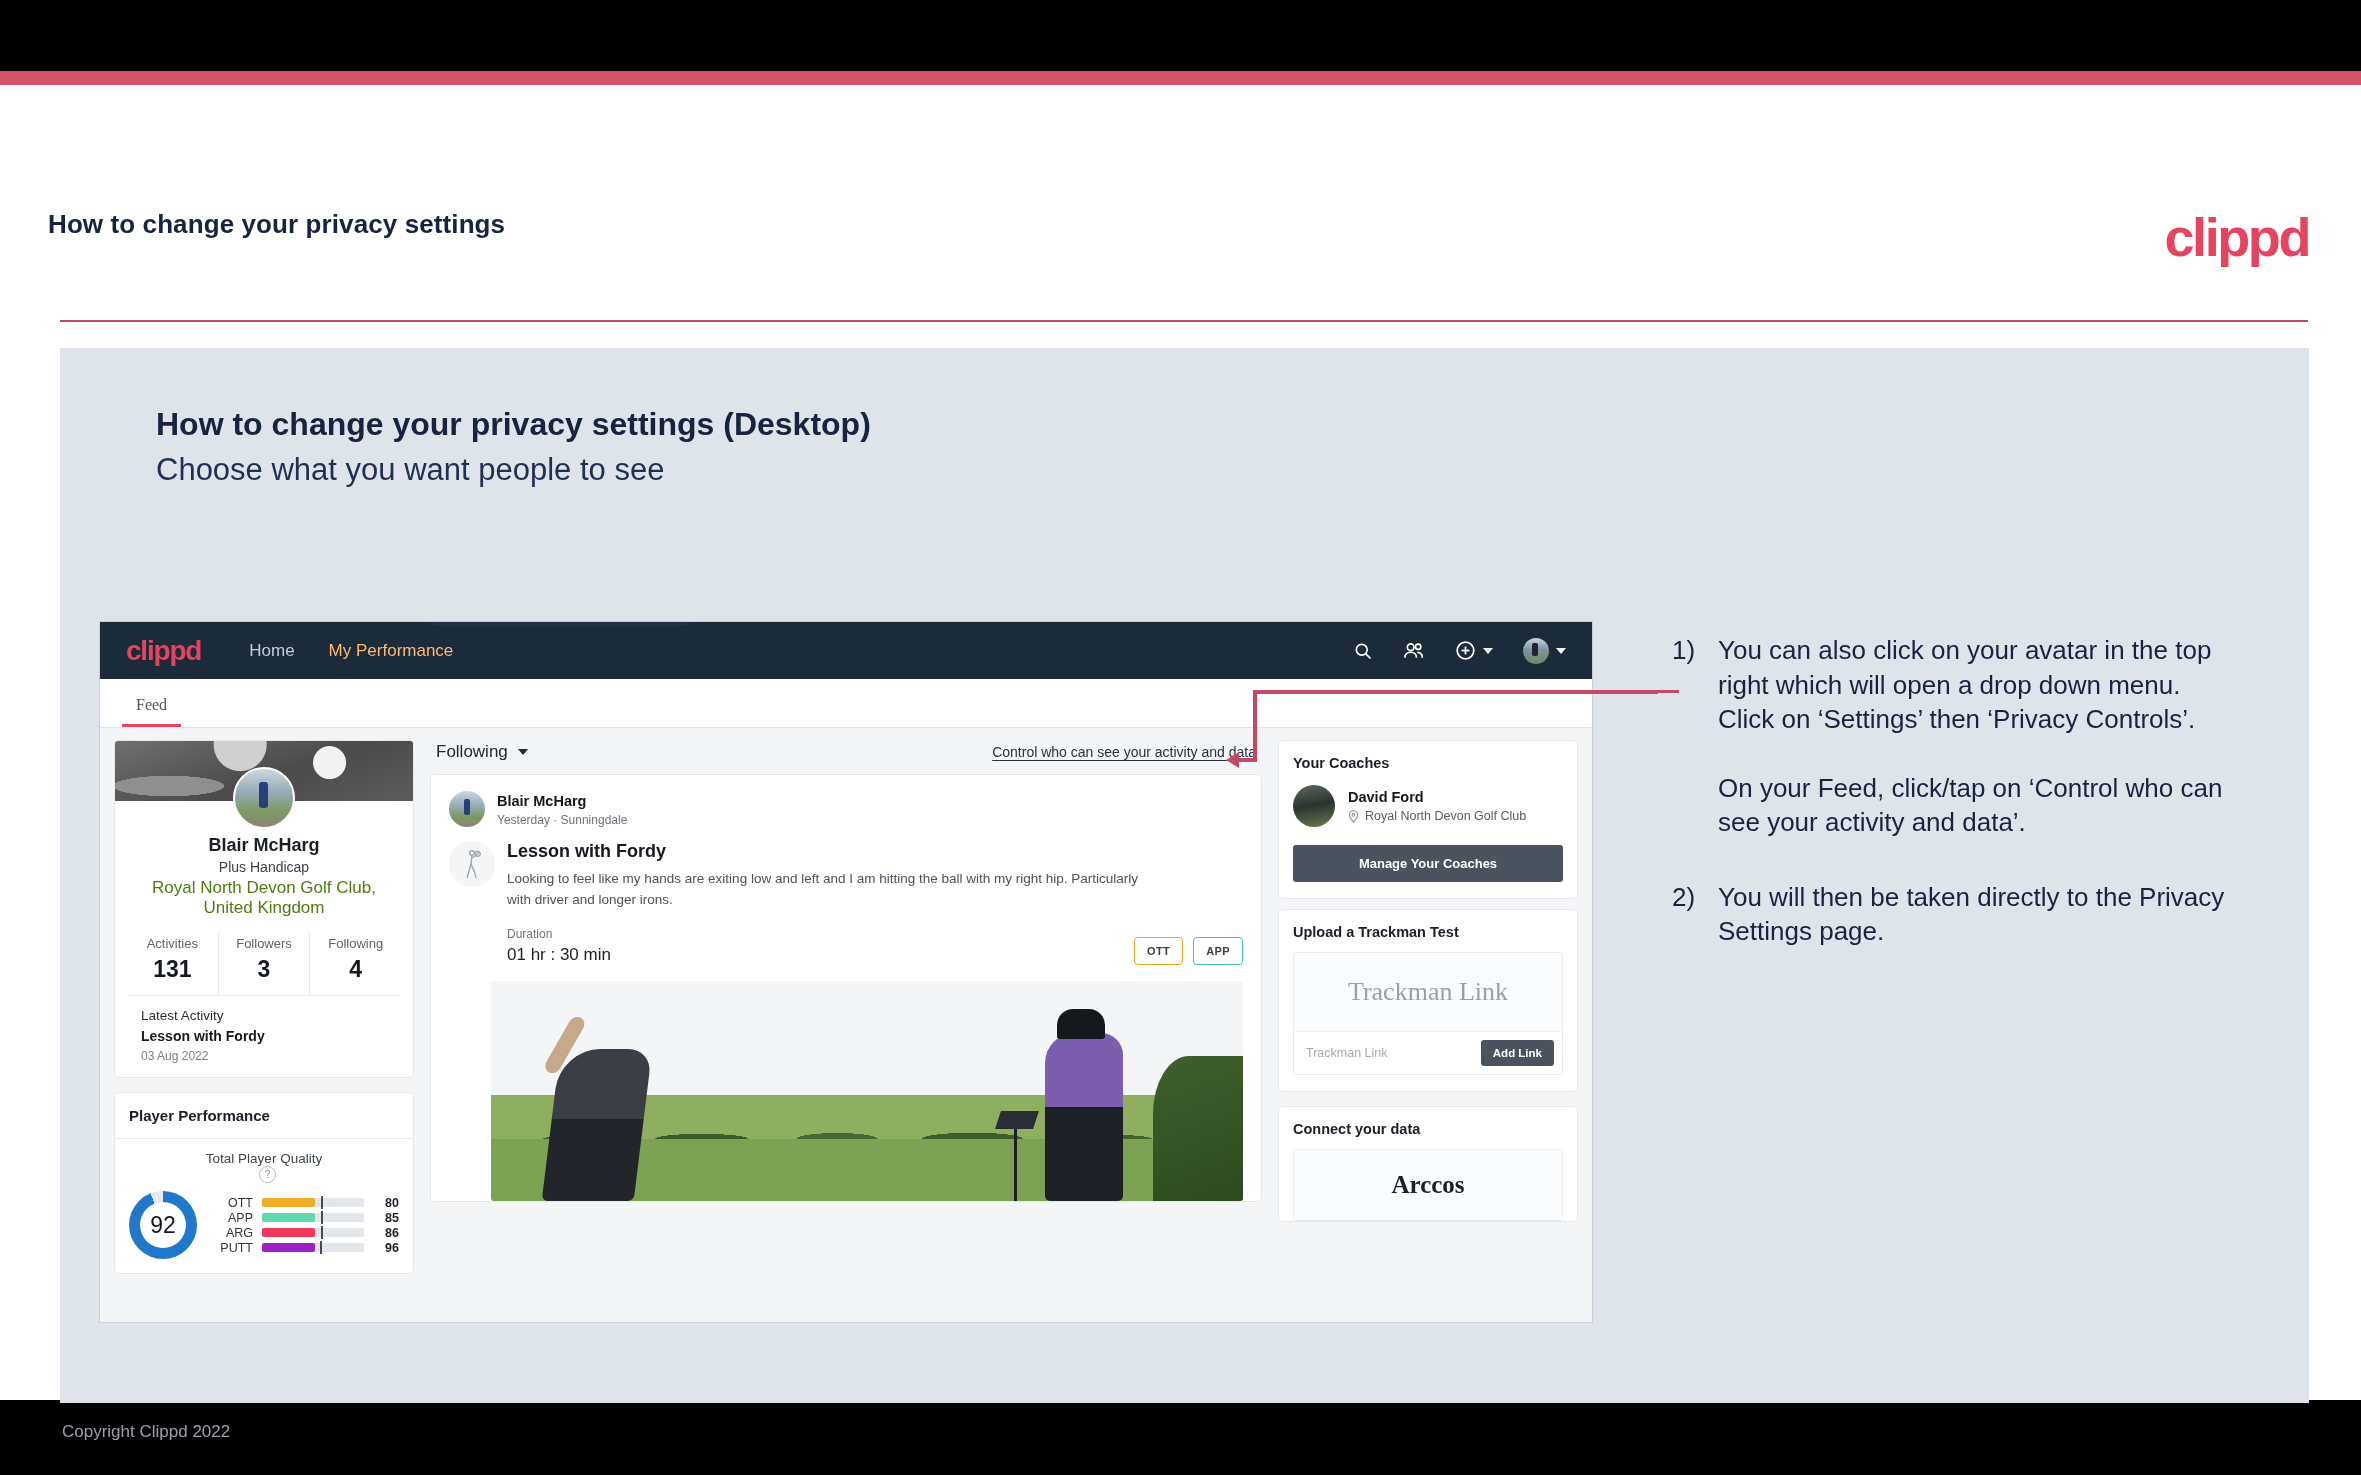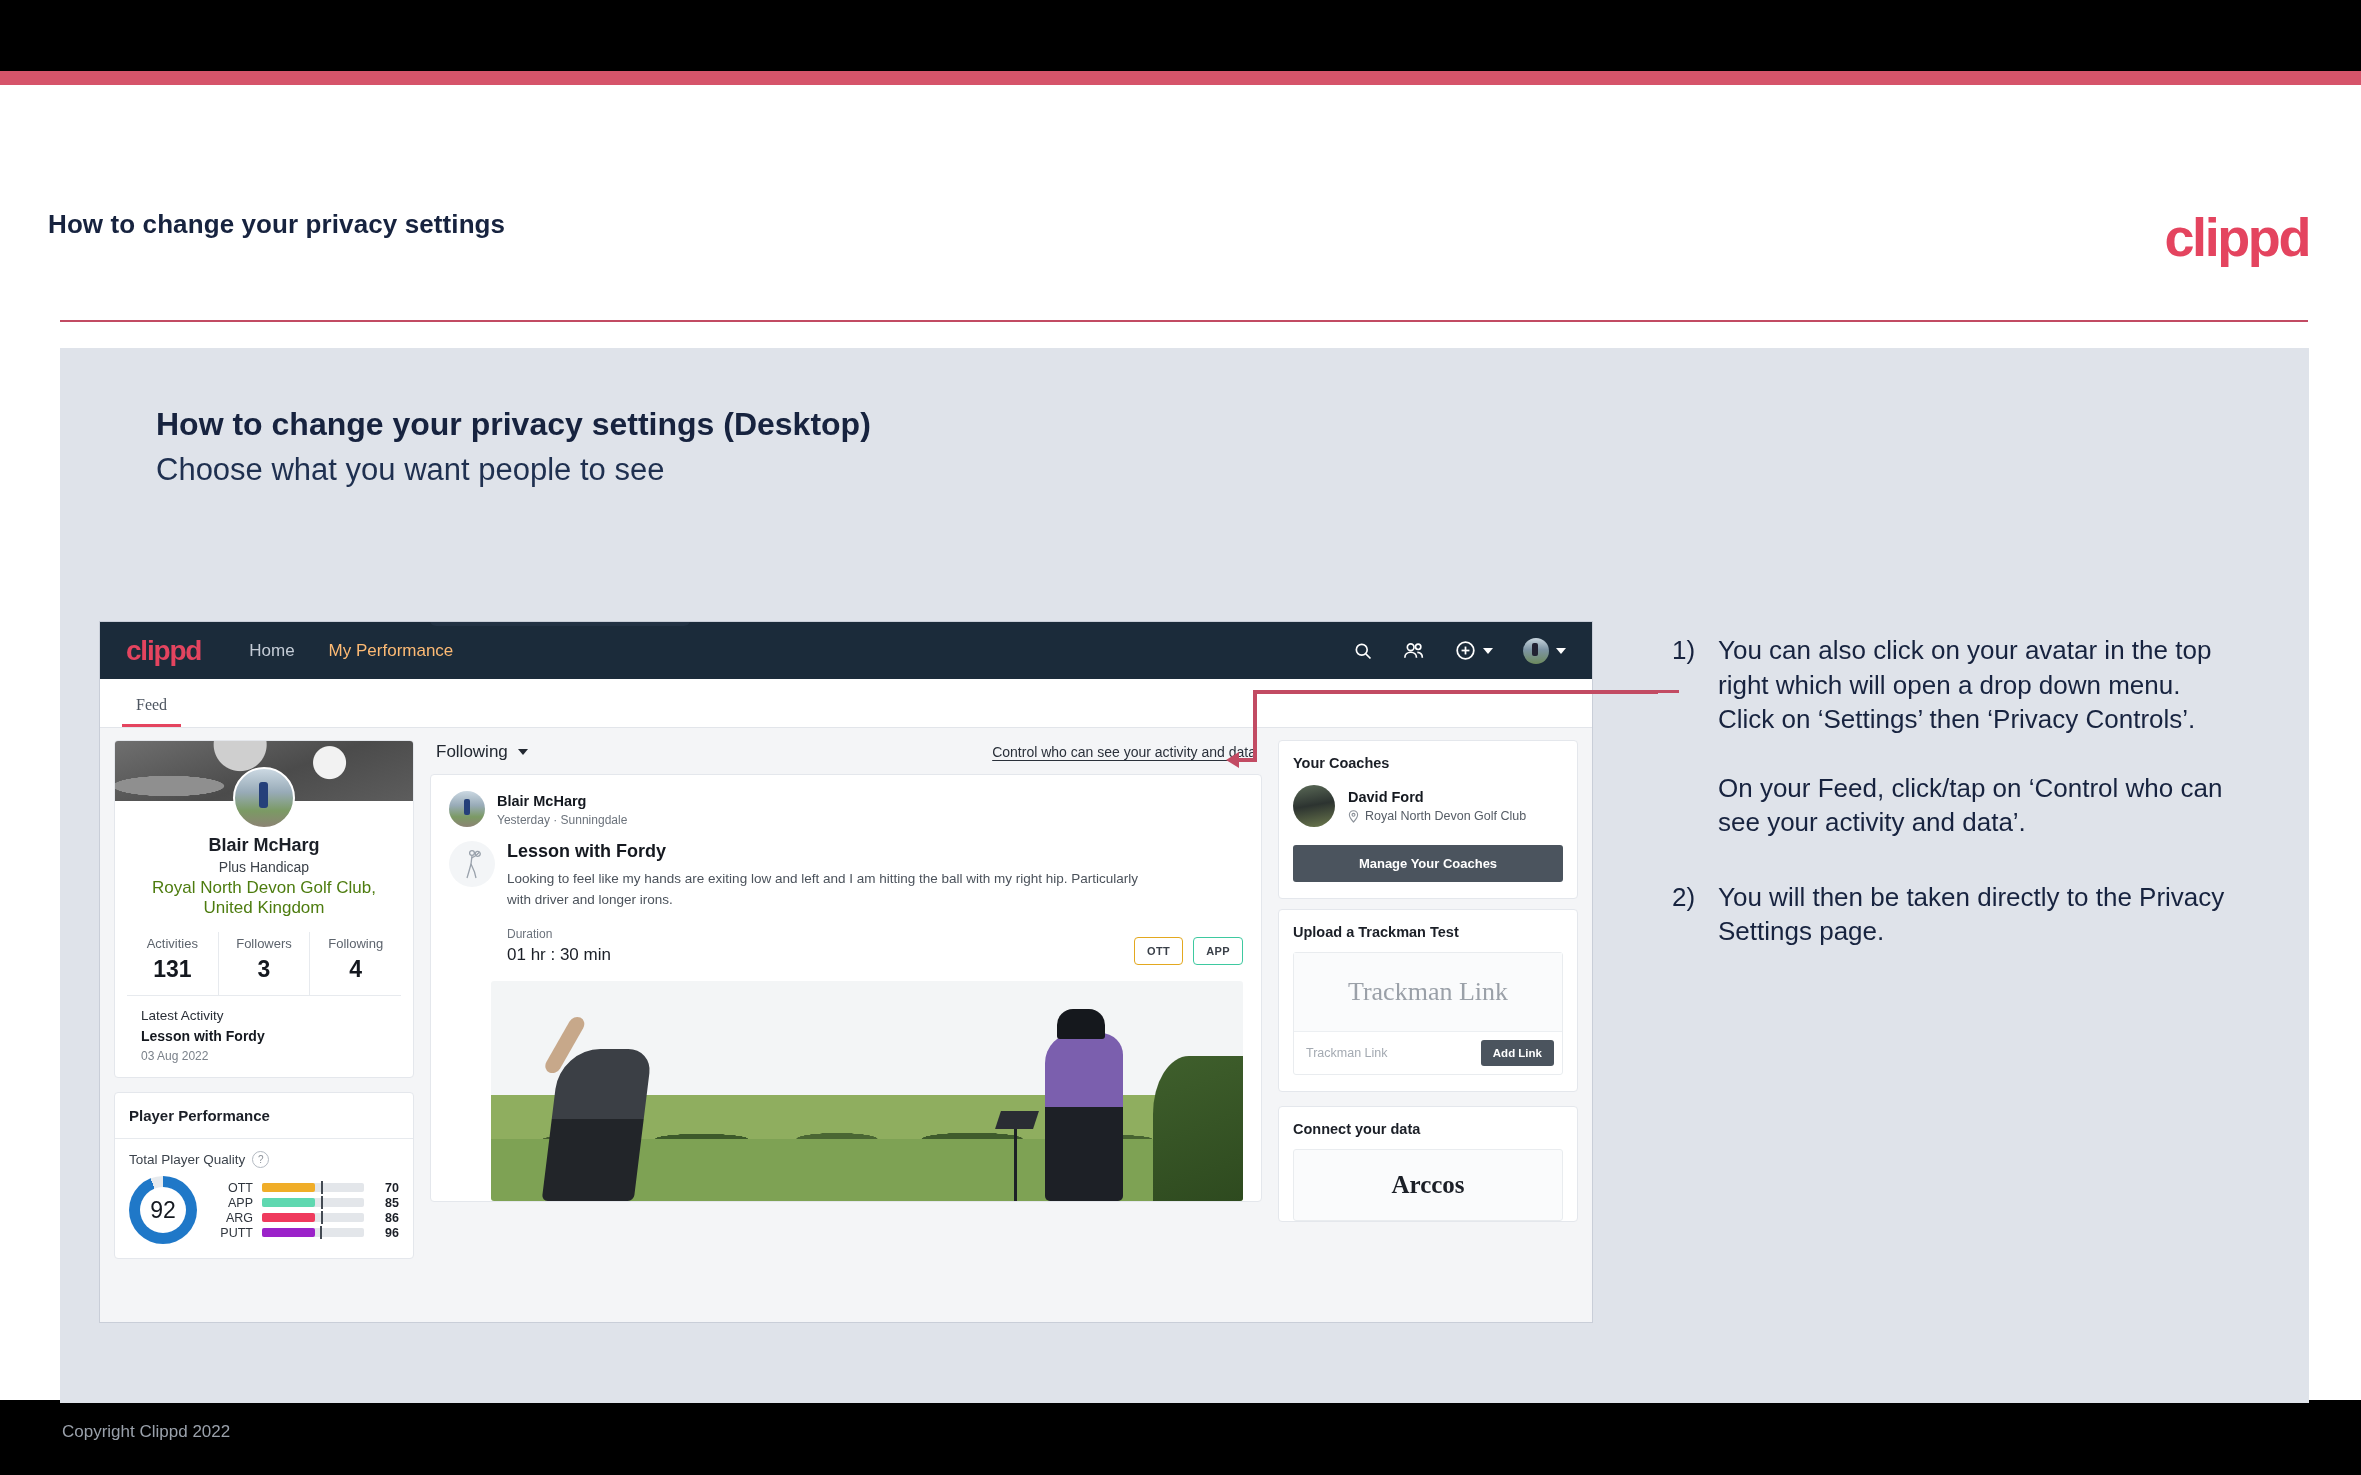--- a/index.html
+++ b/index.html
@@ -167,21 +167,21 @@
   .latest { border-top: 1px solid #e7eaee; padding: 12px 14px 14px 14px; text-align: left; }
   .latest-h { font-size: 13.5px; color: #2a2f37; }
   .latest-t { font-size: 14px; font-weight: 700; color: #14181f; margin-top: 5px; }
   .latest-d { font-size: 12px; color: #7a818a; margin-top: 5px; }
 
   .perf-head {
     padding: 14px 14px; font-size: 15px; font-weight: 700; color: #1b1f27;
     border-bottom: 1px solid #e7eaee;
   }
   .perf-body { padding: 12px 14px 14px 14px; }
-  .tpq-row { display: flex; align-items: center; font-size: 13.5px; color: #3c434c; }
+  .tpq-row { display: flex; align-items: center; font-size: 13.5px; color: #3c434c; flex-direction: column; }
   .q-mark {
     display: inline-flex; align-items: center; justify-content: center;
     width: 15px; height: 15px; border-radius: 50%; border: 1px solid #b3b9c1;
     color: #8b9199; font-size: 10px; margin-left: 7px;
   }
   .perf-main { display: flex; align-items: center; margin-top: 8px; }
   .donut {
     width: 68px; height: 68px; border-radius: 50%; flex: none;
     background: conic-gradient(#1f78c8 0 94%, #e6eaee 94% 100%);
     position: relative; display: flex; align-items: center; justify-content: center;
@@ -459,21 +459,21 @@
                 <div class="donut">
                   <span class="donut-val">92</span>
                 </div>
                 <div class="bars">
                   <div class="bar-row">
                     <span class="bar-lab">OTT</span>
                     <span class="bar-track">
                       <span class="bar-fill" style="width:52%;background:#f0ad28;"></span>
                       <span class="bar-tick" style="left:58%;"></span>
                     </span>
-                    <span class="bar-val">70</span>
+                    <span class="bar-val">80</span>
                   </div>
                   <div class="bar-row">
                     <span class="bar-lab">APP</span>
                     <span class="bar-track">
                       <span class="bar-fill" style="width:52%;background:#5fd8b0;"></span>
                       <span class="bar-tick" style="left:58%;"></span>
                     </span>
                     <span class="bar-val">85</span>
                   </div>
                   <div class="bar-row">

